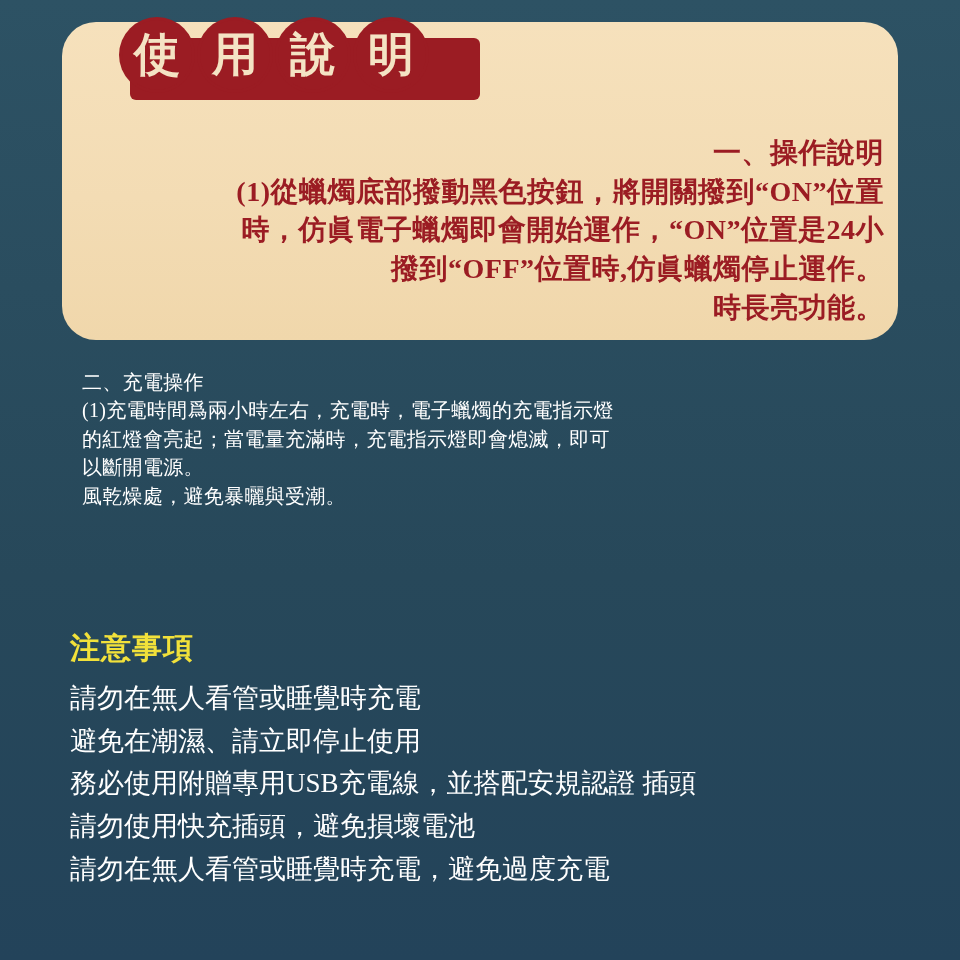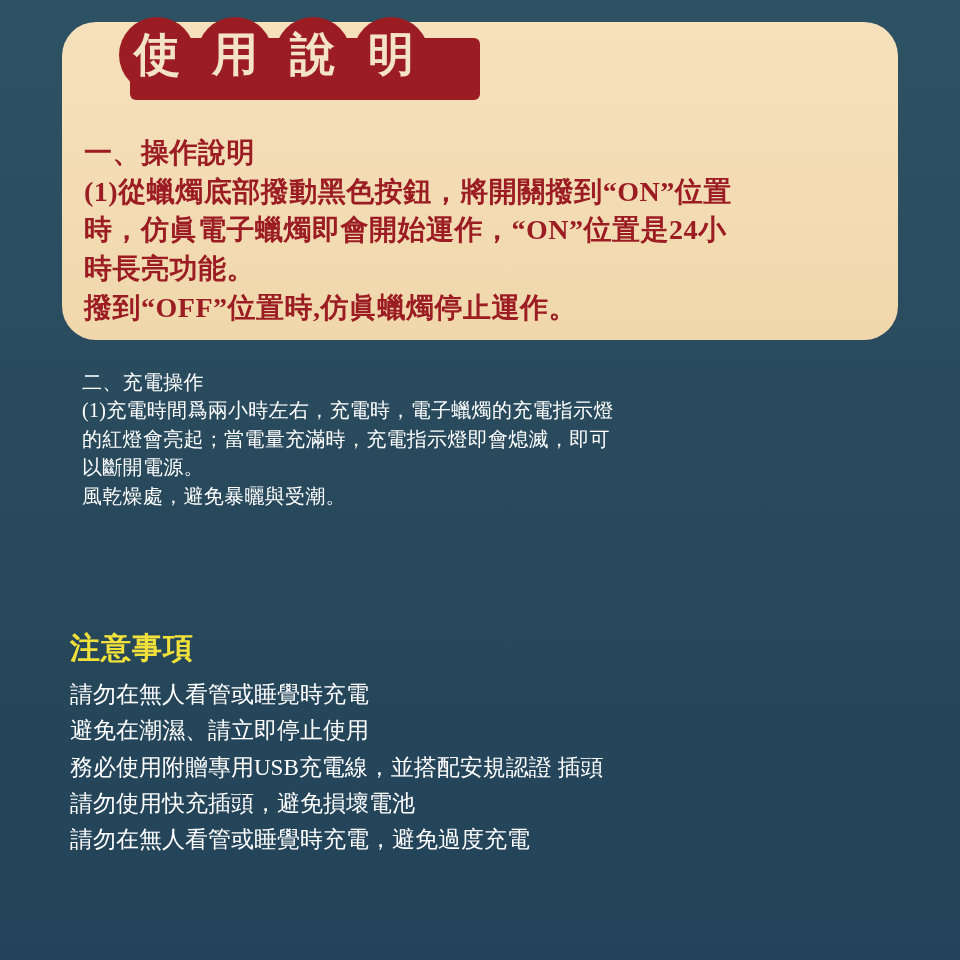--- a/index.html
+++ b/index.html
@@ -68,21 +68,21 @@
     position: absolute;
     left: 22px;
     top: 112px;
     width: 800px;
     color: #9b1c23;
     font-size: 28px;
     line-height: 1.38;
     font-weight: bold;
     letter-spacing: 0.5px;
   }
-  .panel-text .line { white-space: pre-wrap; }
+  .panel-text .line { white-space: pre-wrap; text-align: right; }
 
   
   .section-two {
     position: absolute;
     left: 82px;
     top: 368px;
     width: 830px;
     color: #ffffff;
     font-size: 20px;
     line-height: 1.42;
@@ -102,21 +102,21 @@
     font-size: 30px;
     font-weight: bold;
     margin-bottom: 8px;
     letter-spacing: 1px;
   }
   .notes-list {
     list-style: none;
     margin: 0;
     padding: 0;
     color: #ffffff;
-    font-size: 23px;
+    font-size: 27px;
     line-height: 1.58;
   }
   .notes-list li { white-space: pre-wrap; }
 </style>
 </head>
 <body>
 
 <div class="page">
 
   <div class="top-panel">
@@ -126,22 +126,22 @@
       <span class="title-char">使</span>
       <span class="title-char">用</span>
       <span class="title-char">說</span>
       <span class="title-char">明</span>
     </div>
 
     <div class="panel-text">
       <div class="line">一、操作說明</div>
       <div class="line">(1)從蠟燭底部撥動黑色按鈕，將開關撥到“ON”位置</div>
       <div class="line">時，仿眞電子蠟燭即會開始運作，“ON”位置是24小</div>
+      <div class="line">撥到“OFF”位置時,仿眞蠟燭停止運作。</div>
       <div class="line">時長亮功能。</div>
-      <div class="line">撥到“OFF”位置時,仿眞蠟燭停止運作。</div>
     </div>
   </div>
 
   <div class="section-two">
     <div class="line">二、充電操作</div>
     <div class="line">(1)充電時間爲兩小時左右，充電時，電子蠟燭的充電指示燈</div>
     <div class="line">的紅燈會亮起；當電量充滿時，充電指示燈即會熄滅，即可</div>
     <div class="line">以斷開電源。</div>
     <div class="line">風乾燥處，避免暴曬與受潮。</div>
   </div>

